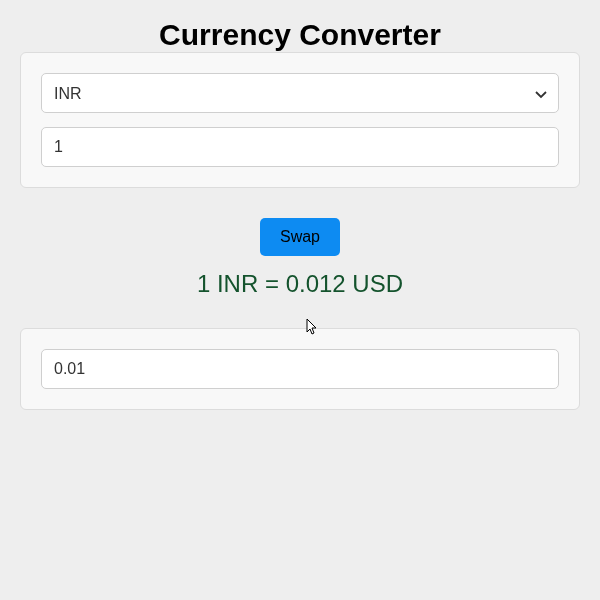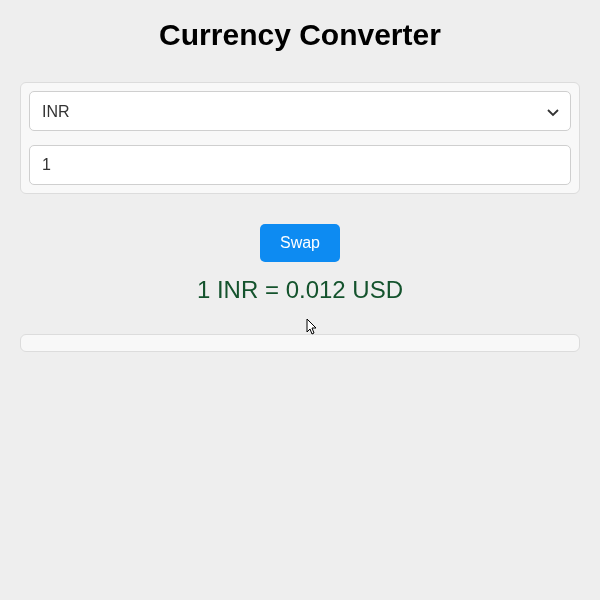--- a/index.html
+++ b/index.html
@@ -16,27 +16,26 @@
     }
     .container {
       padding: 10px 20px;
     }
     .title {
       text-align: center;
       font-size: 30px;
       font-weight: 700;
       color: #000;
       margin-top: 8px;
-      margin-bottom: 30px;
     }
     .card {
       background: #f8f8f8;
       border: 1px solid #dcdcdc;
       border-radius: 6px;
-      padding: 8px;
+      padding: 20px;
       margin-bottom: 20px;
     }
     .select-wrap {
       position: relative;
       margin-bottom: 14px;
     }
     .select-control {
       width: 100%;
       height: 40px;
       padding: 8px 30px 8px 12px;
@@ -67,21 +66,21 @@
       background: #fff;
       border: 1px solid #cfcfcf;
       border-radius: 5px;
     }
     .middle {
       text-align: center;
       margin: 30px 0 30px 0;
     }
     .swap-btn {
       background: #0d8bf2;
-      color: #ffffff;
+      color: #000000;
       border: none;
       border-radius: 5px;
       padding: 10px 20px;
       font-size: 16px;
       cursor: pointer;
       margin-bottom: 10px;
       display: inline-block;
     }
     .rate-text {
       font-size: 24px;
@@ -117,20 +116,21 @@
     </div>
     <input type="text" class="input-control" value="1" style="">
   </div>
 
   <div class="middle">
     <button class="swap-btn">Swap</button>
     <div class="rate-text">1 INR = 0.012 USD</div>
   </div>
 
   <div class="card">
+    <input type="text" class="input-control" value="0.01" style="">
   </div>
 </div>
 
 <span class="cursor">
   <svg viewBox="0 0 18 22" width="18" height="22">
     <path d="M5 1 L5 14 L8 11 L10 16 L12 15 L10 10 L14 10 Z" fill="#fff" stroke="#000" stroke-width="1"></path>
   </svg>
 </span>
 
 </body></html>

